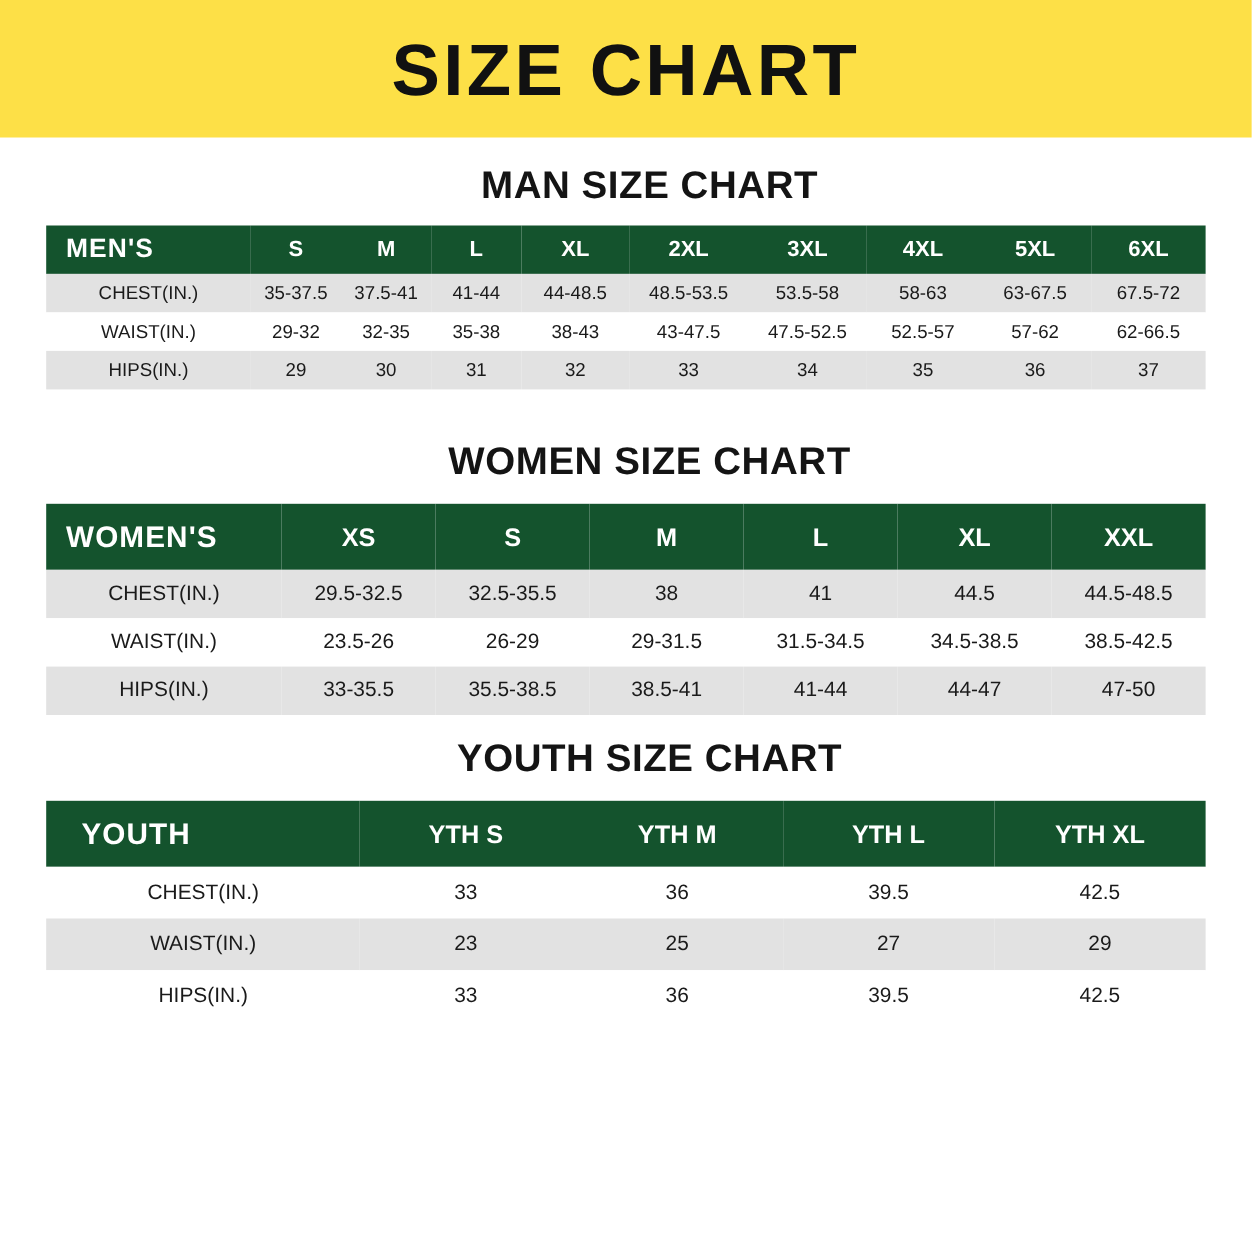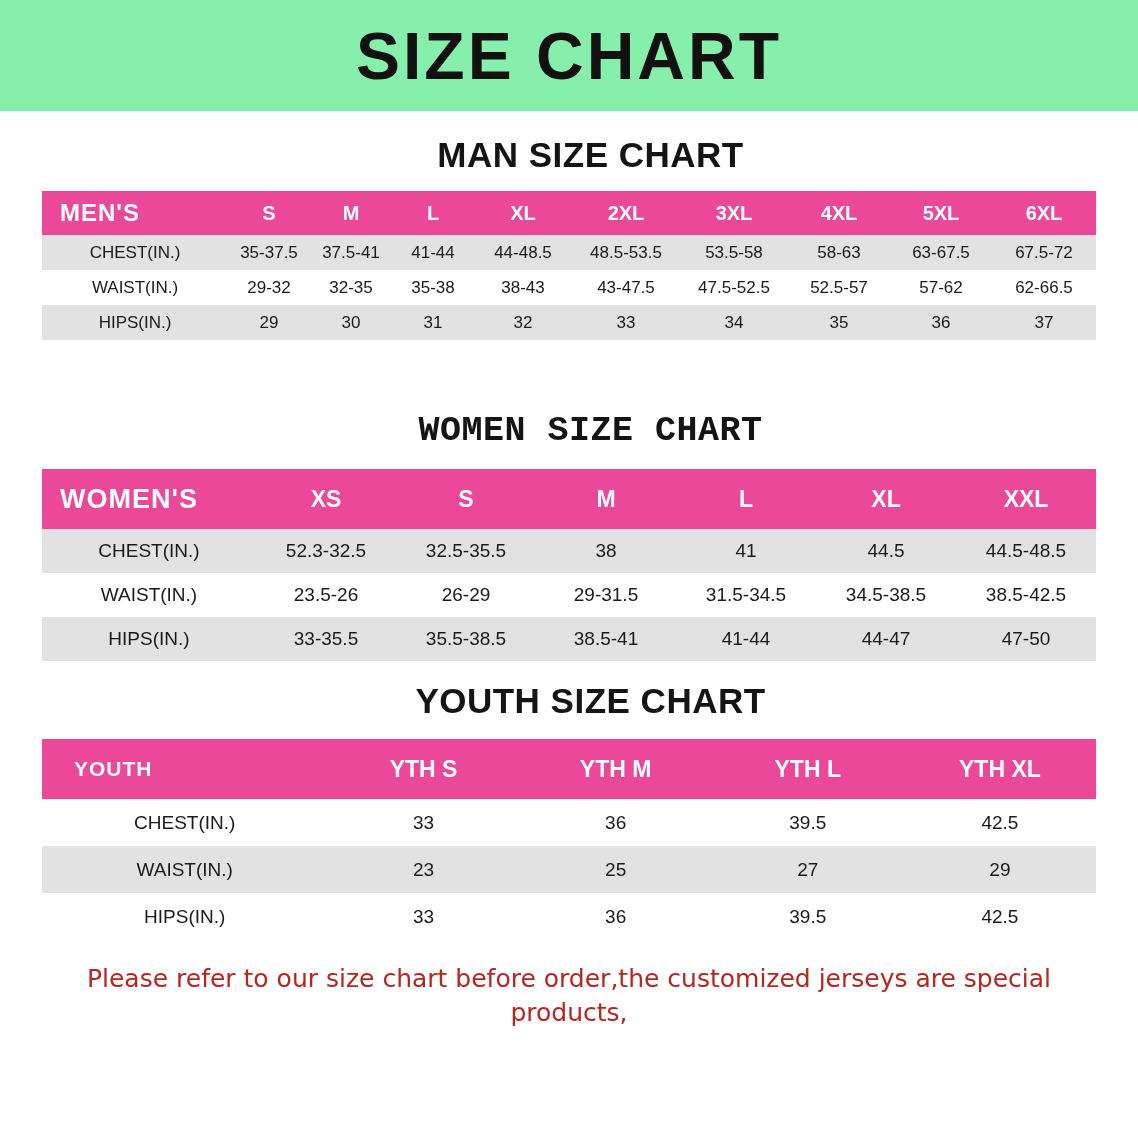--- a/index.html
+++ b/index.html
@@ -11,22 +11,22 @@
     height: 1132px;
     background: #ffffff;
     font-family: "Liberation Sans", sans-serif;
     color: #111111;
     overflow: hidden;
   }
 
   
   .banner {
     width: 100%;
-    height: 111px;
-    background: #86efac;
+    height: 125px;
+    background: #fde047;
     display: flex;
     align-items: center;
     justify-content: center;
     box-sizing: border-box;
   }
   .banner-title {
     font-size: 66px;
     font-weight: bold;
     letter-spacing: 3px;
     color: #111111;
@@ -37,34 +37,34 @@
   
   .section-title {
     text-align: center;
     font-size: 35px;
     font-weight: bold;
     color: #141414;
     letter-spacing: 0.5px;
     padding-left: 43px;
   }
   .men-title   { margin-top: 24px; }
-  .women-title { margin-top: 71px; font-family: Liberation Mono, monospace; }
+  .women-title { margin-top: 46px; }
   .youth-title { margin-top: 20px; }
 
   
   .table-wrap {
     margin: 0 42px;
   }
   table {
     width: 1054px;
     border-collapse: collapse;
     table-layout: fixed;
   }
   thead th {
-    background: #ec4899;
+    background: #14532d;
     color: #ffffff;
     font-weight: bold;
     text-align: center;
     white-space: nowrap;
   }
   th.rowhead-col {
     text-align: left;
     padding-left: 18px;
     letter-spacing: 1px;
   }
@@ -88,21 +88,21 @@
 
   
   .women-table { margin-top: 18px; }
   .women-table thead th { height: 58px; font-size: 23px; }
   .women-table thead th.rowhead-col { font-size: 27px; }
   .women-table tbody td { height: 42px; font-size: 19px; }
 
   
   .youth-table { margin-top: 18px; }
   .youth-table thead th { height: 58px; font-size: 23px; }
-  .youth-table thead th.rowhead-col { font-size: 21px; padding-left: 32px; }
+  .youth-table thead th.rowhead-col { font-size: 27px; padding-left: 32px; }
   .youth-table tbody td { height: 45px; font-size: 19px; }
 
   
   .note {
     margin: 22px 40px 0 40px;
     text-align: center;
     color: #b7261e;
     font-size: 25px;
     line-height: 1.35;
     font-family: "DejaVu Sans", sans-serif;
@@ -207,21 +207,21 @@
         <th>S</th>
         <th>M</th>
         <th>L</th>
         <th>XL</th>
         <th>XXL</th>
       </tr>
     </thead>
     <tbody>
       <tr class="shaded">
         <td class="rowlabel">CHEST(IN.)</td>
-        <td>52.3-32.5</td>
+        <td>29.5-32.5</td>
         <td>32.5-35.5</td>
         <td>38</td>
         <td>41</td>
         <td>44.5</td>
         <td>44.5-48.5</td>
       </tr>
       <tr class="plain">
         <td class="rowlabel">WAIST(IN.)</td>
         <td>23.5-26</td>
         <td>26-29</td>
@@ -283,14 +283,13 @@
         <td>33</td>
         <td>36</td>
         <td>39.5</td>
         <td>42.5</td>
       </tr>
     </tbody>
   </table>
 </div>
 
 <div class="note">
-  <span>Please refer to our size chart before order,the customized jerseys are special products,</span>
 </div>
 
 </body></html>

